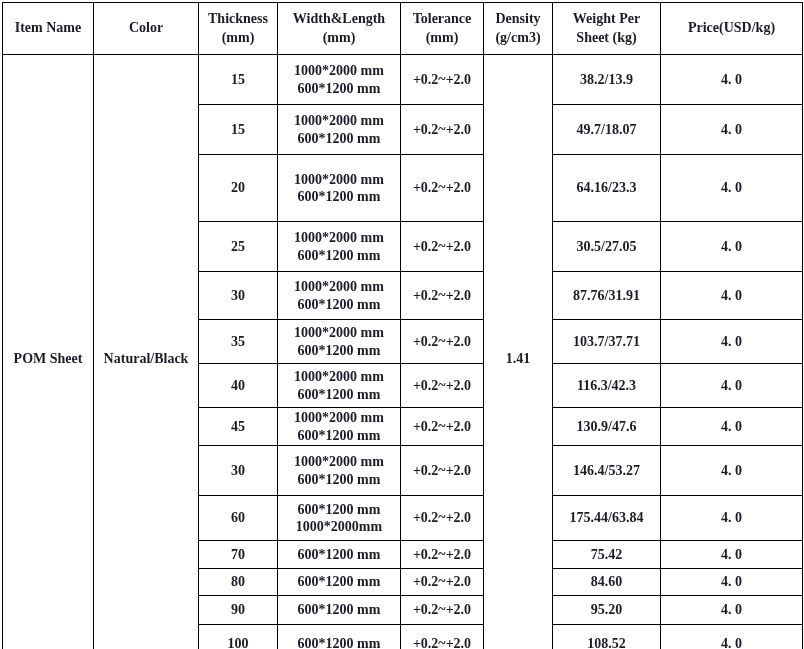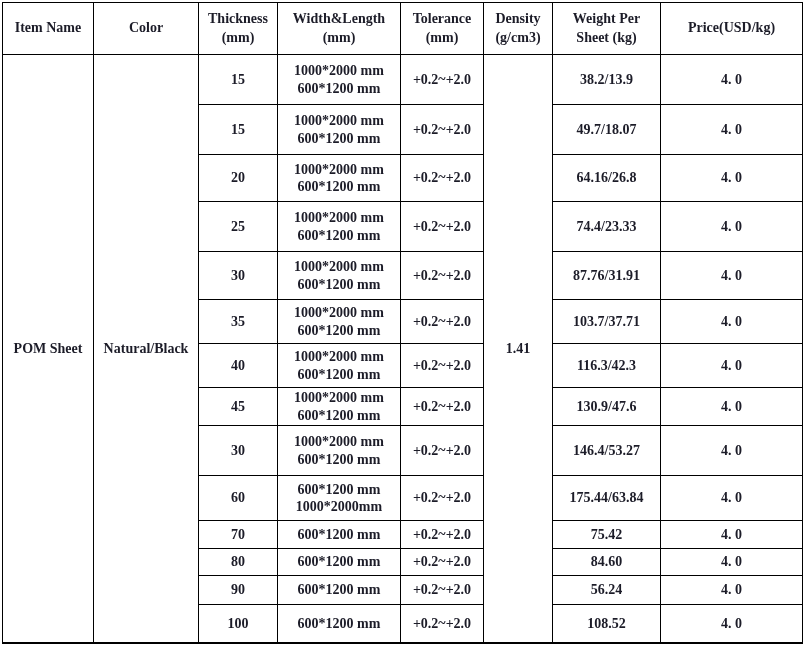--- a/index.html
+++ b/index.html
@@ -109,38 +109,38 @@
       <tr style="height:50px">
         <td>15</td>
         <td class="size-cell">
             <div>1000*2000 mm</div>
             <div>600*1200 mm</div>
           </td>
         <td>+0.2~+2.0</td>
         <td class="weight-cell">49.7/18.07</td>
         <td>4. 0</td>
       </tr>
-      <tr style="height:47px">
+      <tr style="height:67px">
         <td>20</td>
         <td class="size-cell">
             <div>1000*2000 mm</div>
             <div>600*1200 mm</div>
           </td>
         <td>+0.2~+2.0</td>
-        <td class="weight-cell">64.16/26.8</td>
+        <td class="weight-cell">64.16/23.3</td>
         <td>4. 0</td>
       </tr>
       <tr style="height:50px">
         <td>25</td>
         <td class="size-cell">
             <div>1000*2000 mm</div>
             <div>600*1200 mm</div>
           </td>
         <td>+0.2~+2.0</td>
-        <td class="weight-cell">74.4/23.33</td>
+        <td class="weight-cell">30.5/27.05</td>
         <td>4. 0</td>
       </tr>
       <tr style="height:48px">
         <td>30</td>
         <td class="size-cell">
             <div>1000*2000 mm</div>
             <div>600*1200 mm</div>
           </td>
         <td>+0.2~+2.0</td>
         <td class="weight-cell">87.76/31.91</td>
@@ -213,21 +213,21 @@
         <td>+0.2~+2.0</td>
         <td class="weight-cell">84.60</td>
         <td>4. 0</td>
       </tr>
       <tr style="height:29px">
         <td>90</td>
         <td class="size-cell">
             <div>600*1200 mm</div>
           </td>
         <td>+0.2~+2.0</td>
-        <td class="weight-cell">56.24</td>
+        <td class="weight-cell">95.20</td>
         <td>4. 0</td>
       </tr>
       <tr style="height:38px">
         <td>100</td>
         <td class="size-cell">
             <div>600*1200 mm</div>
           </td>
         <td>+0.2~+2.0</td>
         <td class="weight-cell">108.52</td>
         <td>4. 0</td>

